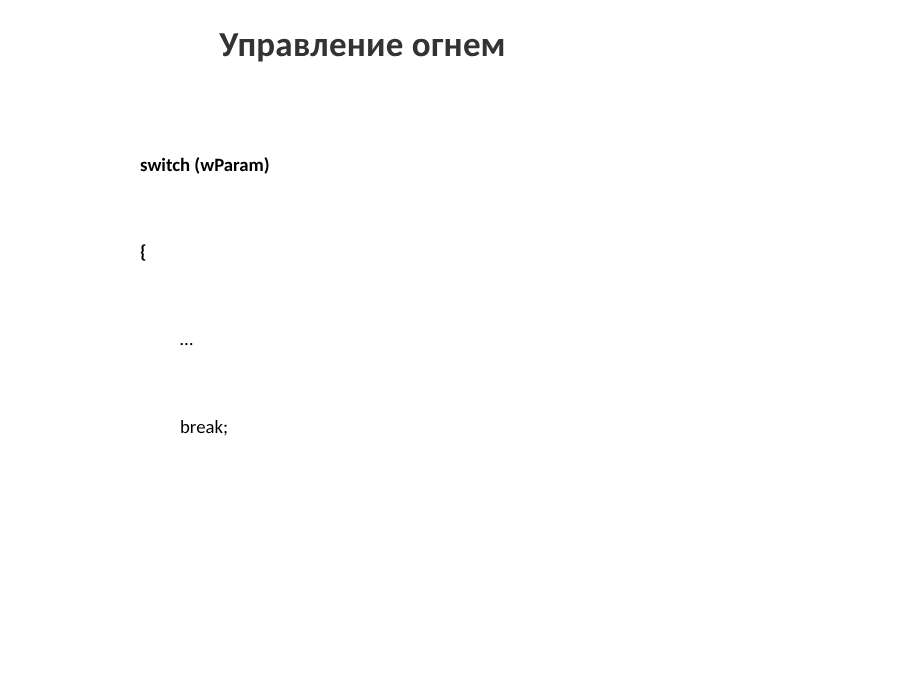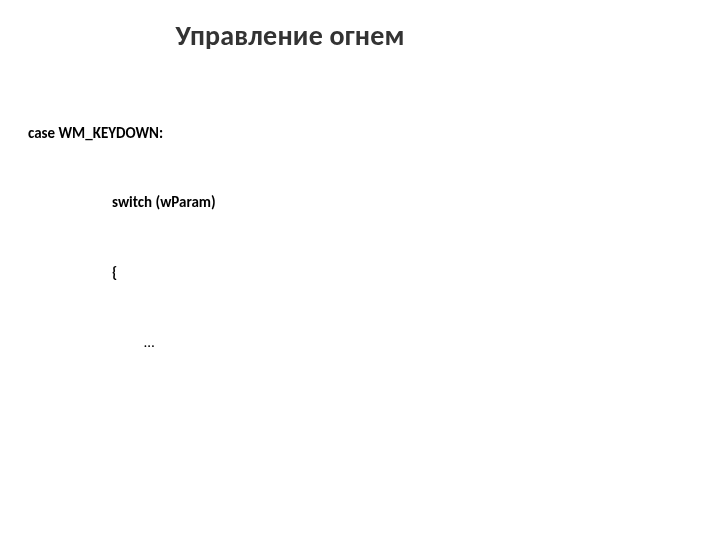--- a/index.html
+++ b/index.html
@@ -38,24 +38,24 @@
   .bold { font-weight: 700; }
 </style>
 </head>
 <body>
 
 <div class="slide">
 
   <h1 class="title">Управление огнем</h1>
 
   <div class="code">
-    <span class="line bold">case WM_KEYDOWN:</span>
     <span class="line ind1">switch (wParam)</span>
     <span class="line ind1">{</span>
     <span class="line ind2">…</span>
+    <span class="line ind2">break;</span>
     
     
     
     
     
     
     
     
     
     

